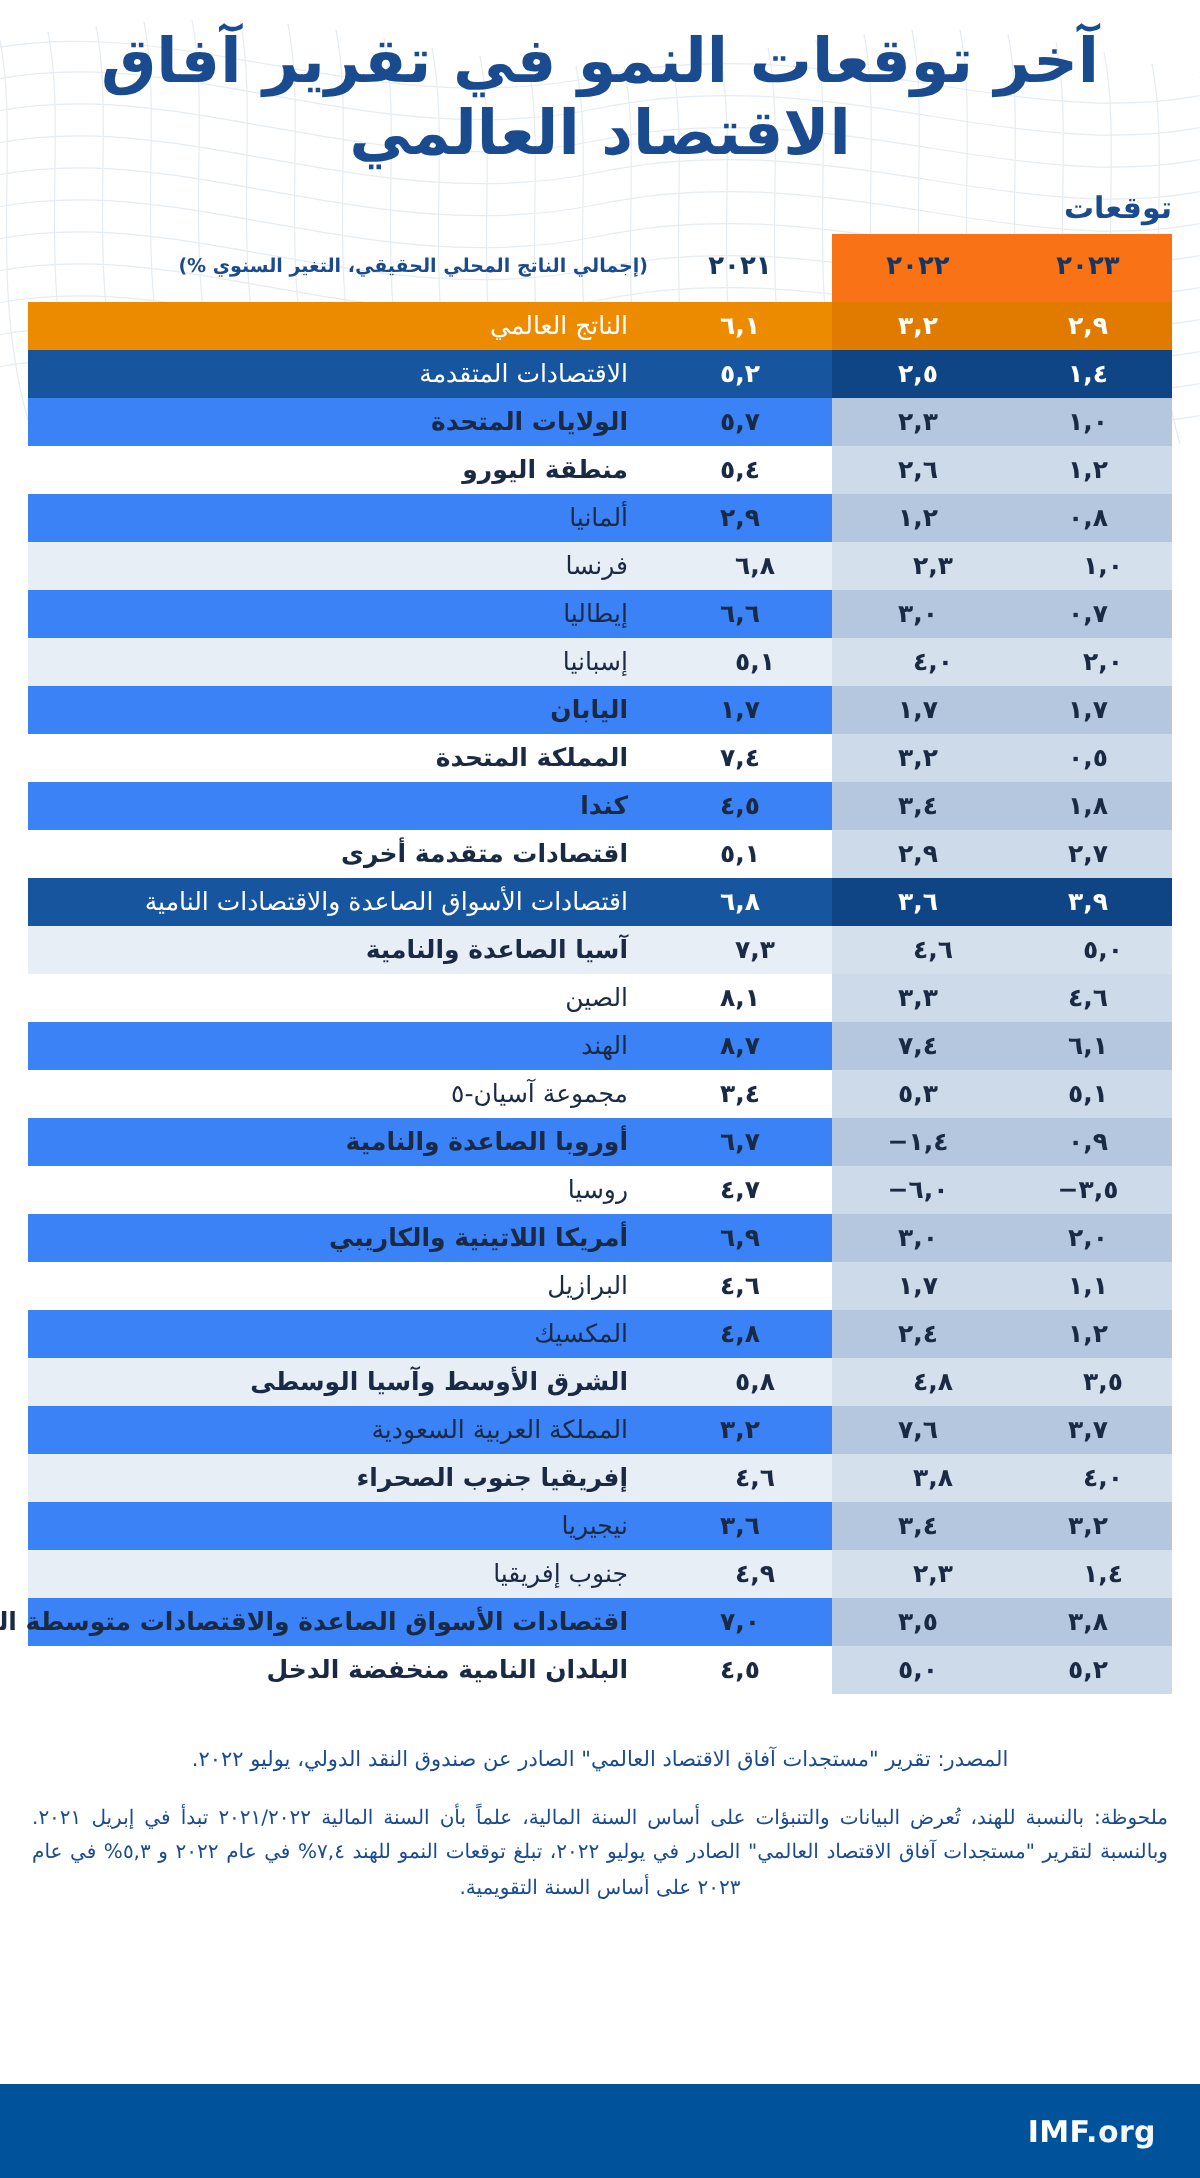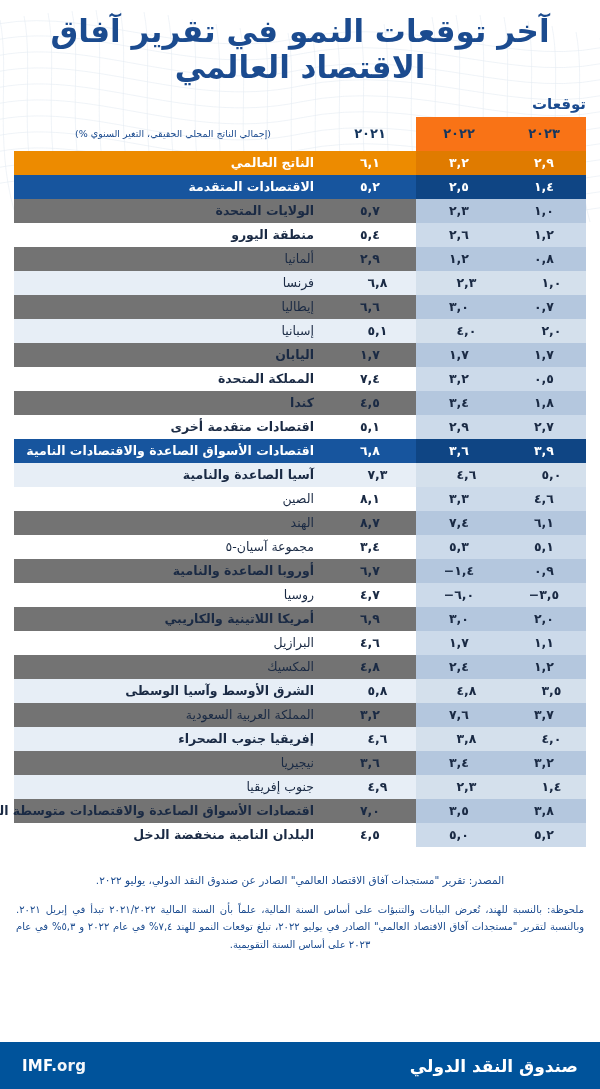--- a/index.html
+++ b/index.html
@@ -74,56 +74,56 @@
   
   thead tr.hdr th{
     height:34px;
     font-size:13px;
     font-weight:bold;
     color:#15365e;
     background:transparent;
   }
   thead tr.hdr th.num{text-align:center;}
   thead tr.hdr th.lab{
-    text-align:center;
+    text-align:right;
     padding-left:8px;
     font-size:9.5px;
-    font-weight:normal;
+    font-weight:bold;
     color:#1B4B8F;
     direction:rtl;
   }
   
   thead tr.hdr th.tint{background:#f97316;}
 
   
   tbody td.num{text-align:center;font-weight:bold;font-size:12.5px;letter-spacing:.3px;}
   tbody td.lab{
     text-align:right;
     padding-right:10px;
     font-size:12.5px;
     direction:rtl;
   }
 
   
-  tr.band-a td{background:#737373;}
+  tr.band-a td{background:#3b82f6;}
   tr.band-b td{background:#e7eef6;padding-left:15px;}
   tr.band-w td{background:#ffffff;margin-top:20px;}
 
   
   tr.band-a td.tint{background:#b4c7de;}
   tr.band-b td.tint{background:#d4e0ec;}
   tr.band-w td.tint{background:#ccdaea;text-align:center;}
 
   
   tr.hl-orange td{background:#ED8B00!important;color:#ffffff;}
   tr.hl-orange td.tint{background:#E07B00!important;}
   tr.hl-blue td{background:#17559E!important;color:#ffffff;}
   tr.hl-blue td.tint{background:#0F4584!important;margin-left:20px;}
 
-  tr.hl-orange td.lab,tr.hl-blue td.lab{font-weight:bold;}
+  tr.hl-orange td.lab,tr.hl-blue td.lab{font-weight:normal;}
 
   
   td.lab.strong{font-weight:bold;}
 
   
   tr.memo-head td{background:#ffffff;height:22px;}
   tr.memo-head td.tint{background:#e8f0f7;}
   tr.memo-head td.lab{font-weight:normal;font-size:12px;}
 
   
@@ -413,15 +413,14 @@
       </tbody>
   </table>
 </div>
 
 <div class="notes">
   <div class="src">المصدر: تقرير "مستجدات آفاق الاقتصاد العالمي" الصادر عن صندوق النقد الدولي، يوليو ٢٠٢٢.</div>
   <div class="note">ملحوظة: بالنسبة للهند، تُعرض البيانات والتنبؤات على أساس السنة المالية، علماً بأن السنة المالية ٢٠٢١/٢٠٢٢ تبدأ في إبريل ٢٠٢١. وبالنسبة لتقرير "مستجدات آفاق الاقتصاد العالمي" الصادر في يوليو ٢٠٢٢، تبلغ توقعات النمو للهند ٧,٤% في عام ٢٠٢٢ و ٥,٣% في عام ٢٠٢٣ على أساس السنة التقويمية.</div>
 </div>
 
 <div class="footer">
-  <div class="brand-ar">صندوق النقد الدولي</div>
   <div class="brand-url"><b>IMF</b><span>.org</span></div>
 </div>
 
 </body></html>

